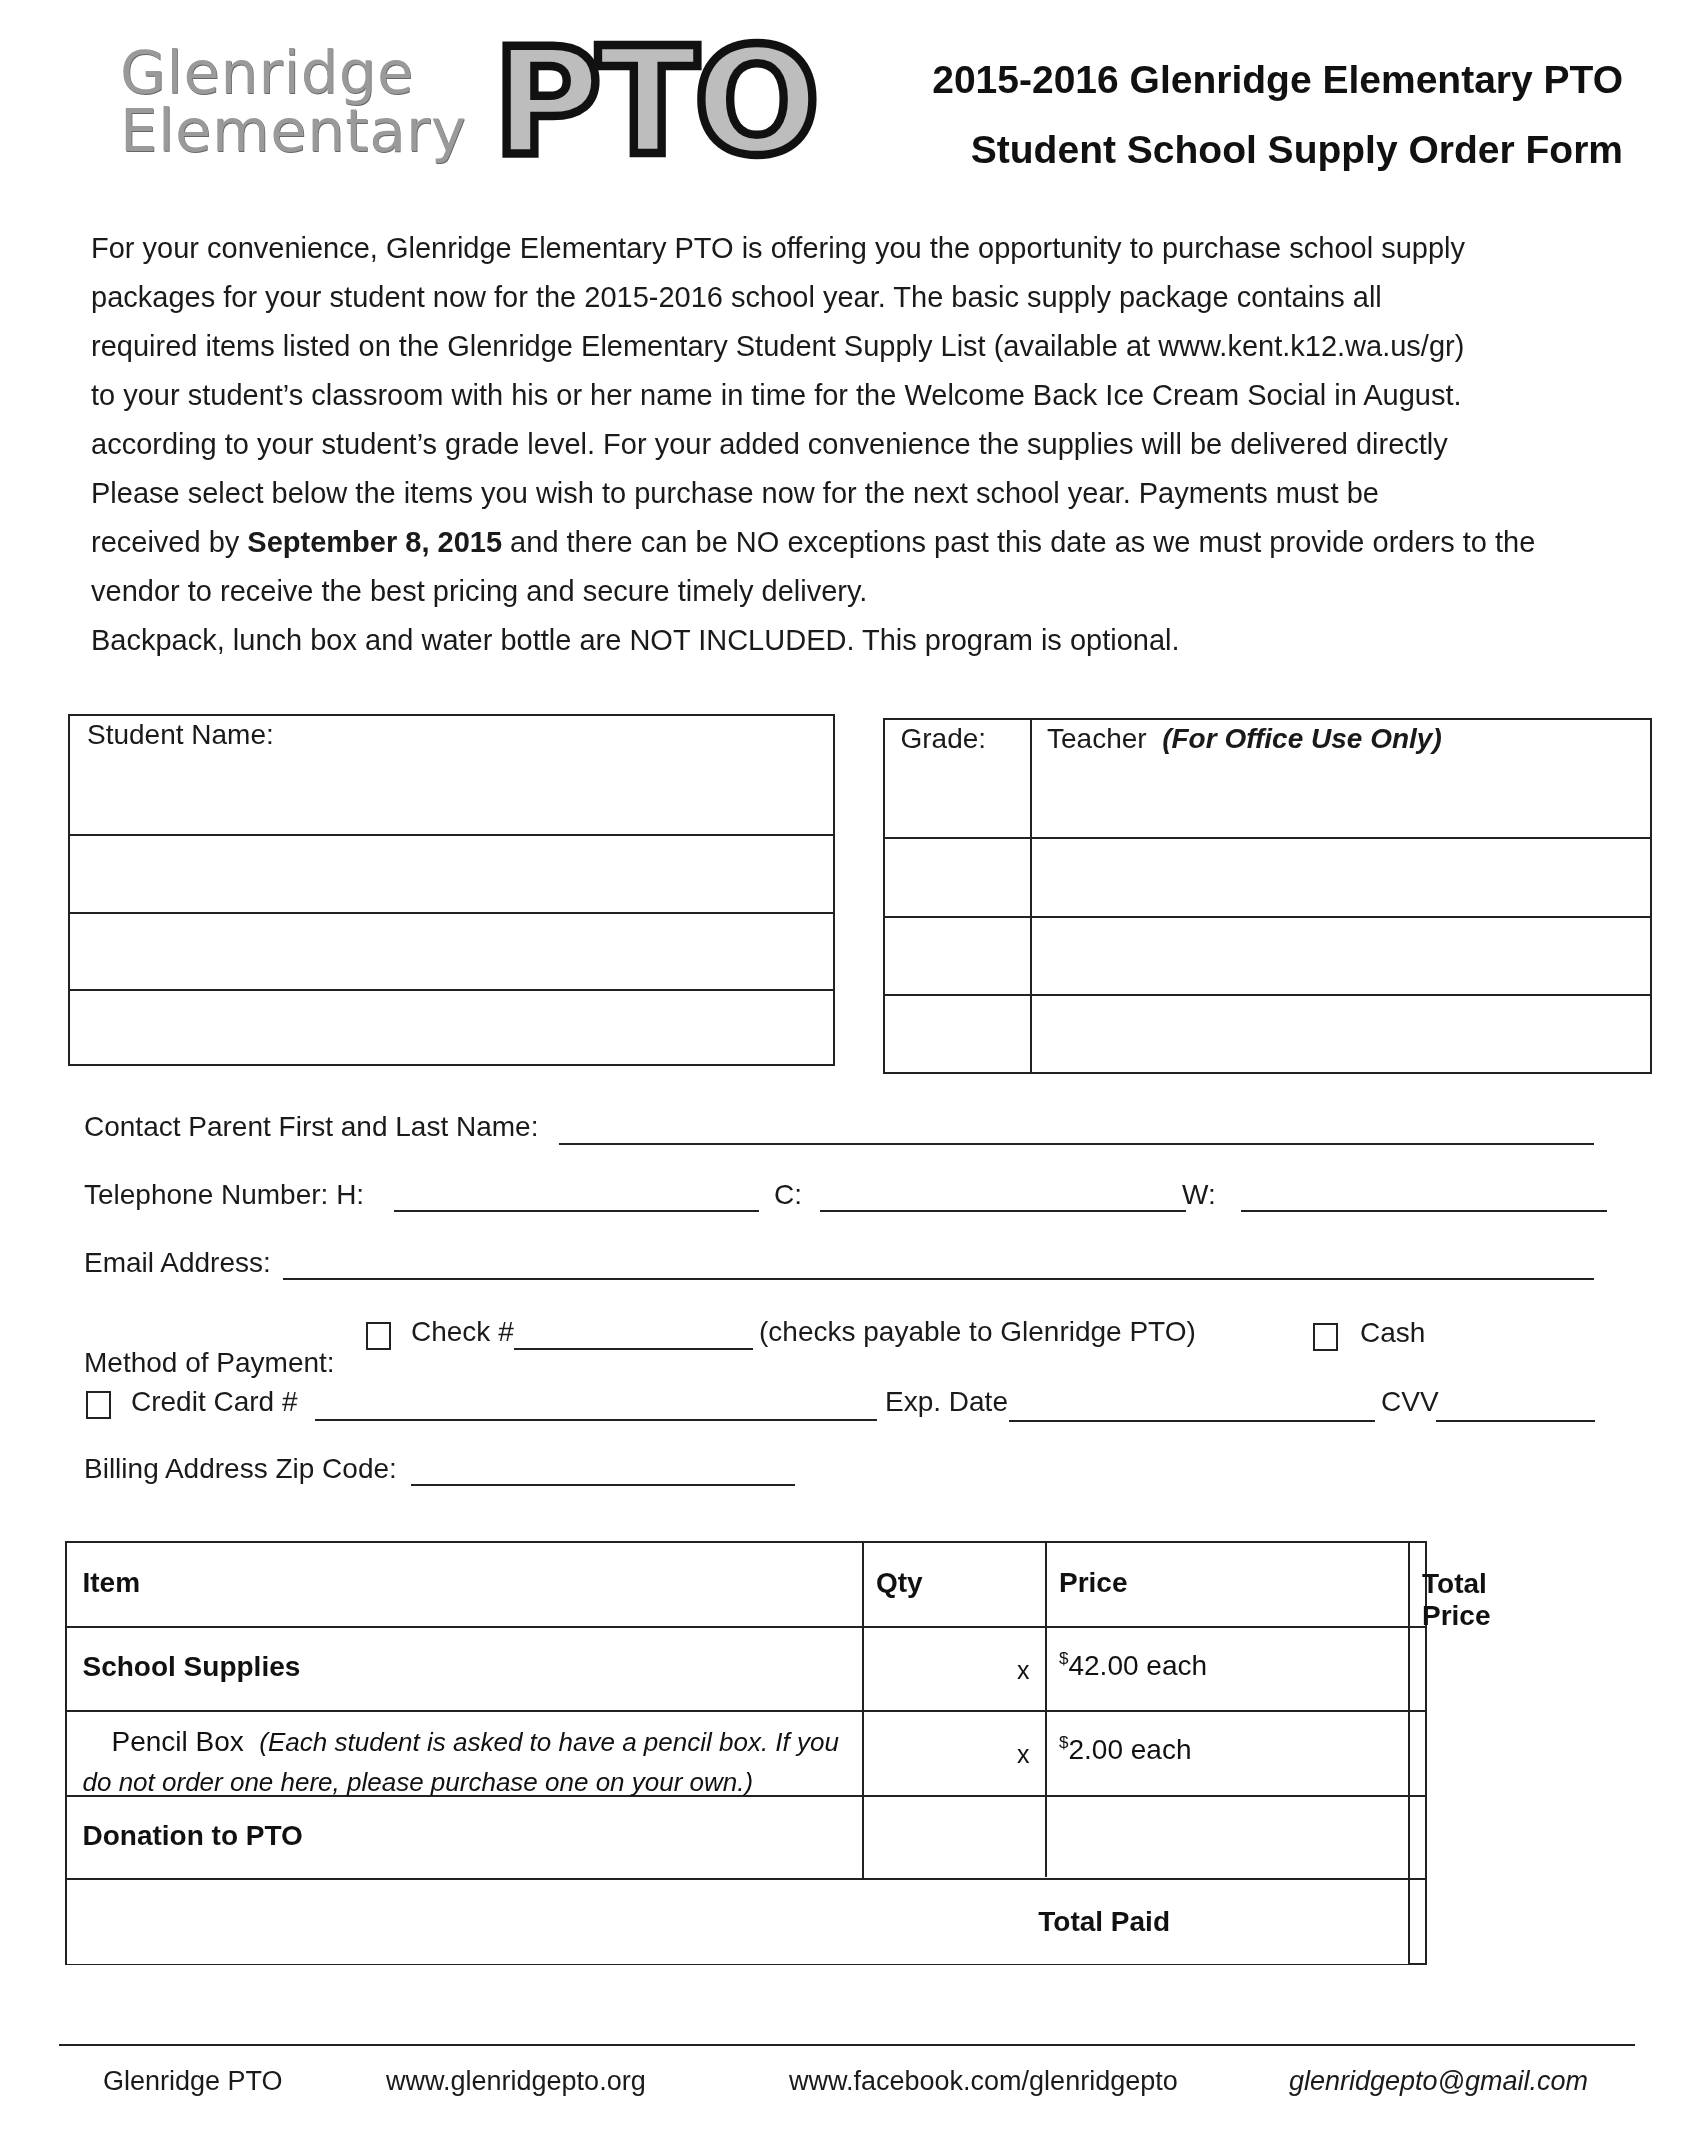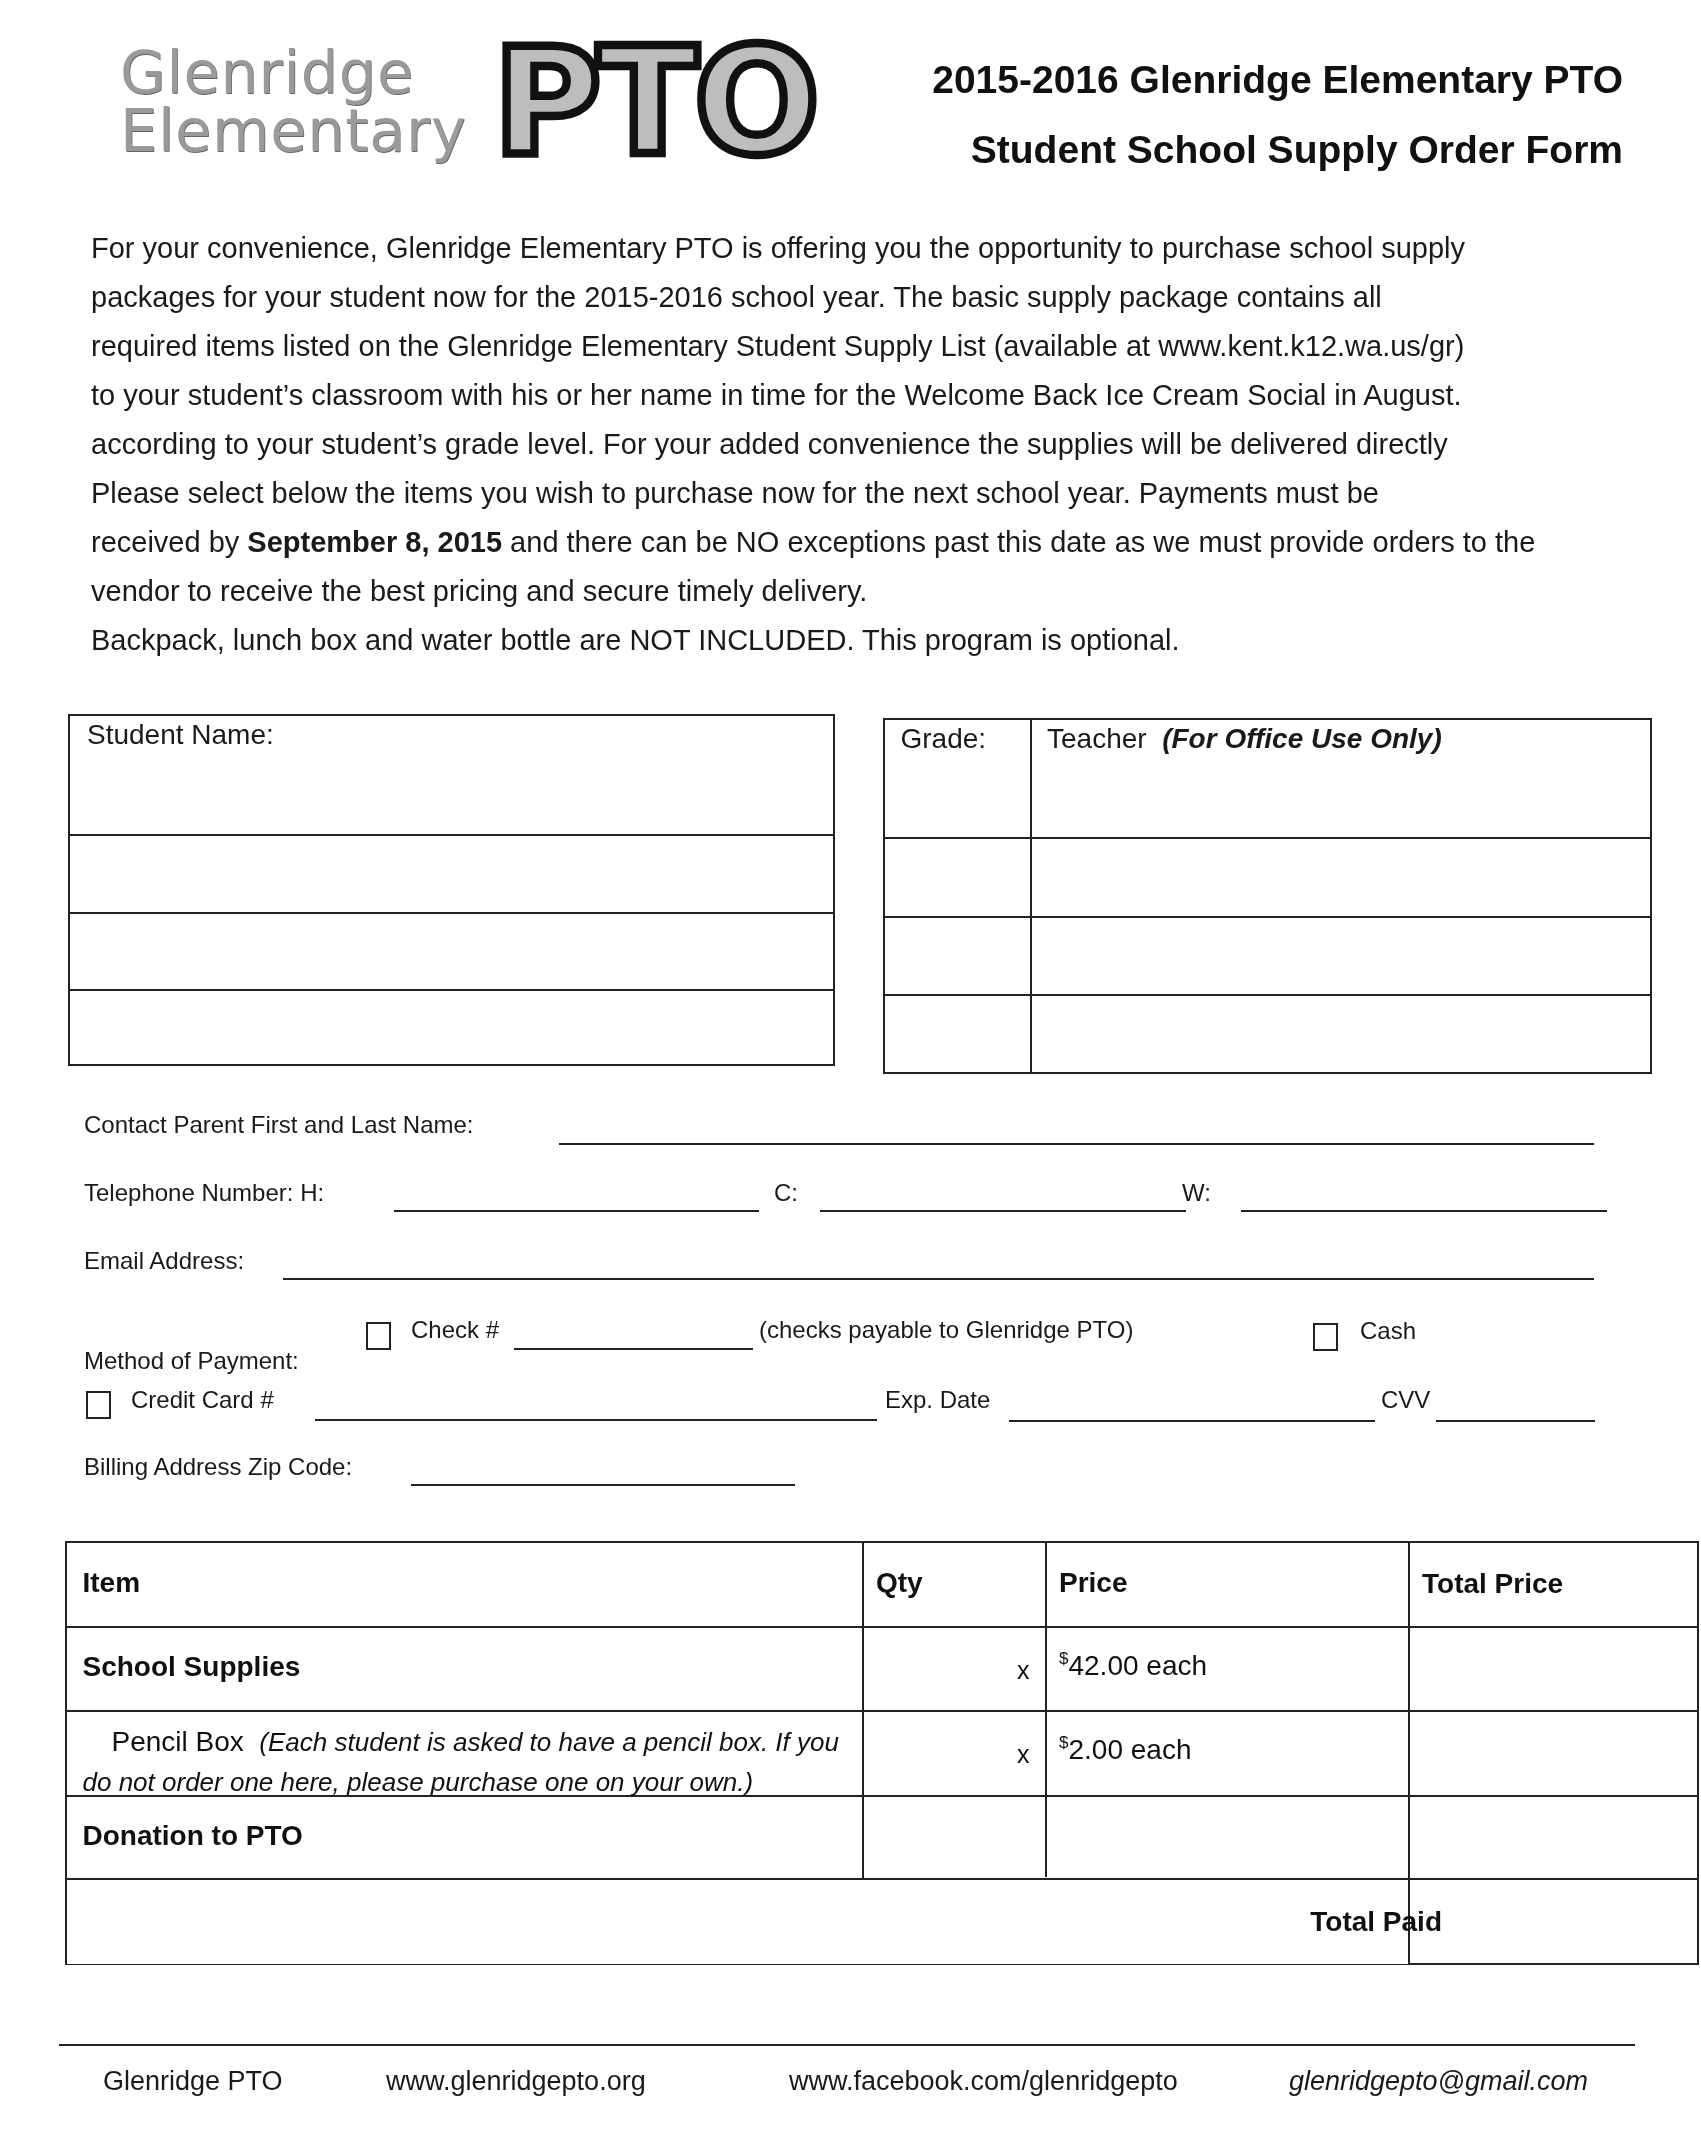--- a/index.html
+++ b/index.html
@@ -18,25 +18,25 @@
   
   .intro { left:91px; top:224px; width:1576px; font-size:29px; line-height:49px; color:#1a1a1a; }
   .intro p { margin:0; }
   
   .grid-box { border:2.1px solid #222; box-sizing:border-box; }
   .row-line { position:absolute; left:0; right:0; height:0; border-top:2.1px solid #222; }
   .col-line { position:absolute; top:0; bottom:0; width:0; border-left:2.1px solid #222; }
   .cell-label { position:absolute; font-size:28px; color:#1a1a1a; }
   .italic-bold { font-style:italic; font-weight:bold; }
   
-  .form-row { position:absolute; left:84px; font-size:24px; color:#1a1a1a; white-space:nowrap; }
+  .form-row { position:absolute; left:84px; font-size:28px; color:#1a1a1a; white-space:nowrap; }
   .blank { position:absolute; border-bottom:2.1px solid #222; height:0; }
   .checkbox { position:absolute; width:25px; height:28px; border:2.1px solid #222; box-sizing:border-box; background:#fff; }
   
-  .tbl { left:65px; top:1541px; width:1634px; height:424px; }
+  .tbl { left:65px; top:1541px; width:1362px; height:424px; }
   .th { position:absolute; font-weight:bold; font-size:28px; color:#111; }
   .td { position:absolute; font-size:28px; color:#111; }
   .price-sup { font-size:17px; vertical-align:top; position:relative; top:-1.4px; }
   
   .footer-line { left:59px; top:2044px; width:1576px; border-top:2.1px solid #222; }
   .footer-item { position:absolute; top:2066px; font-size:27px; color:#1a1a1a; }
 </style>
 </head>
 <body>
 

